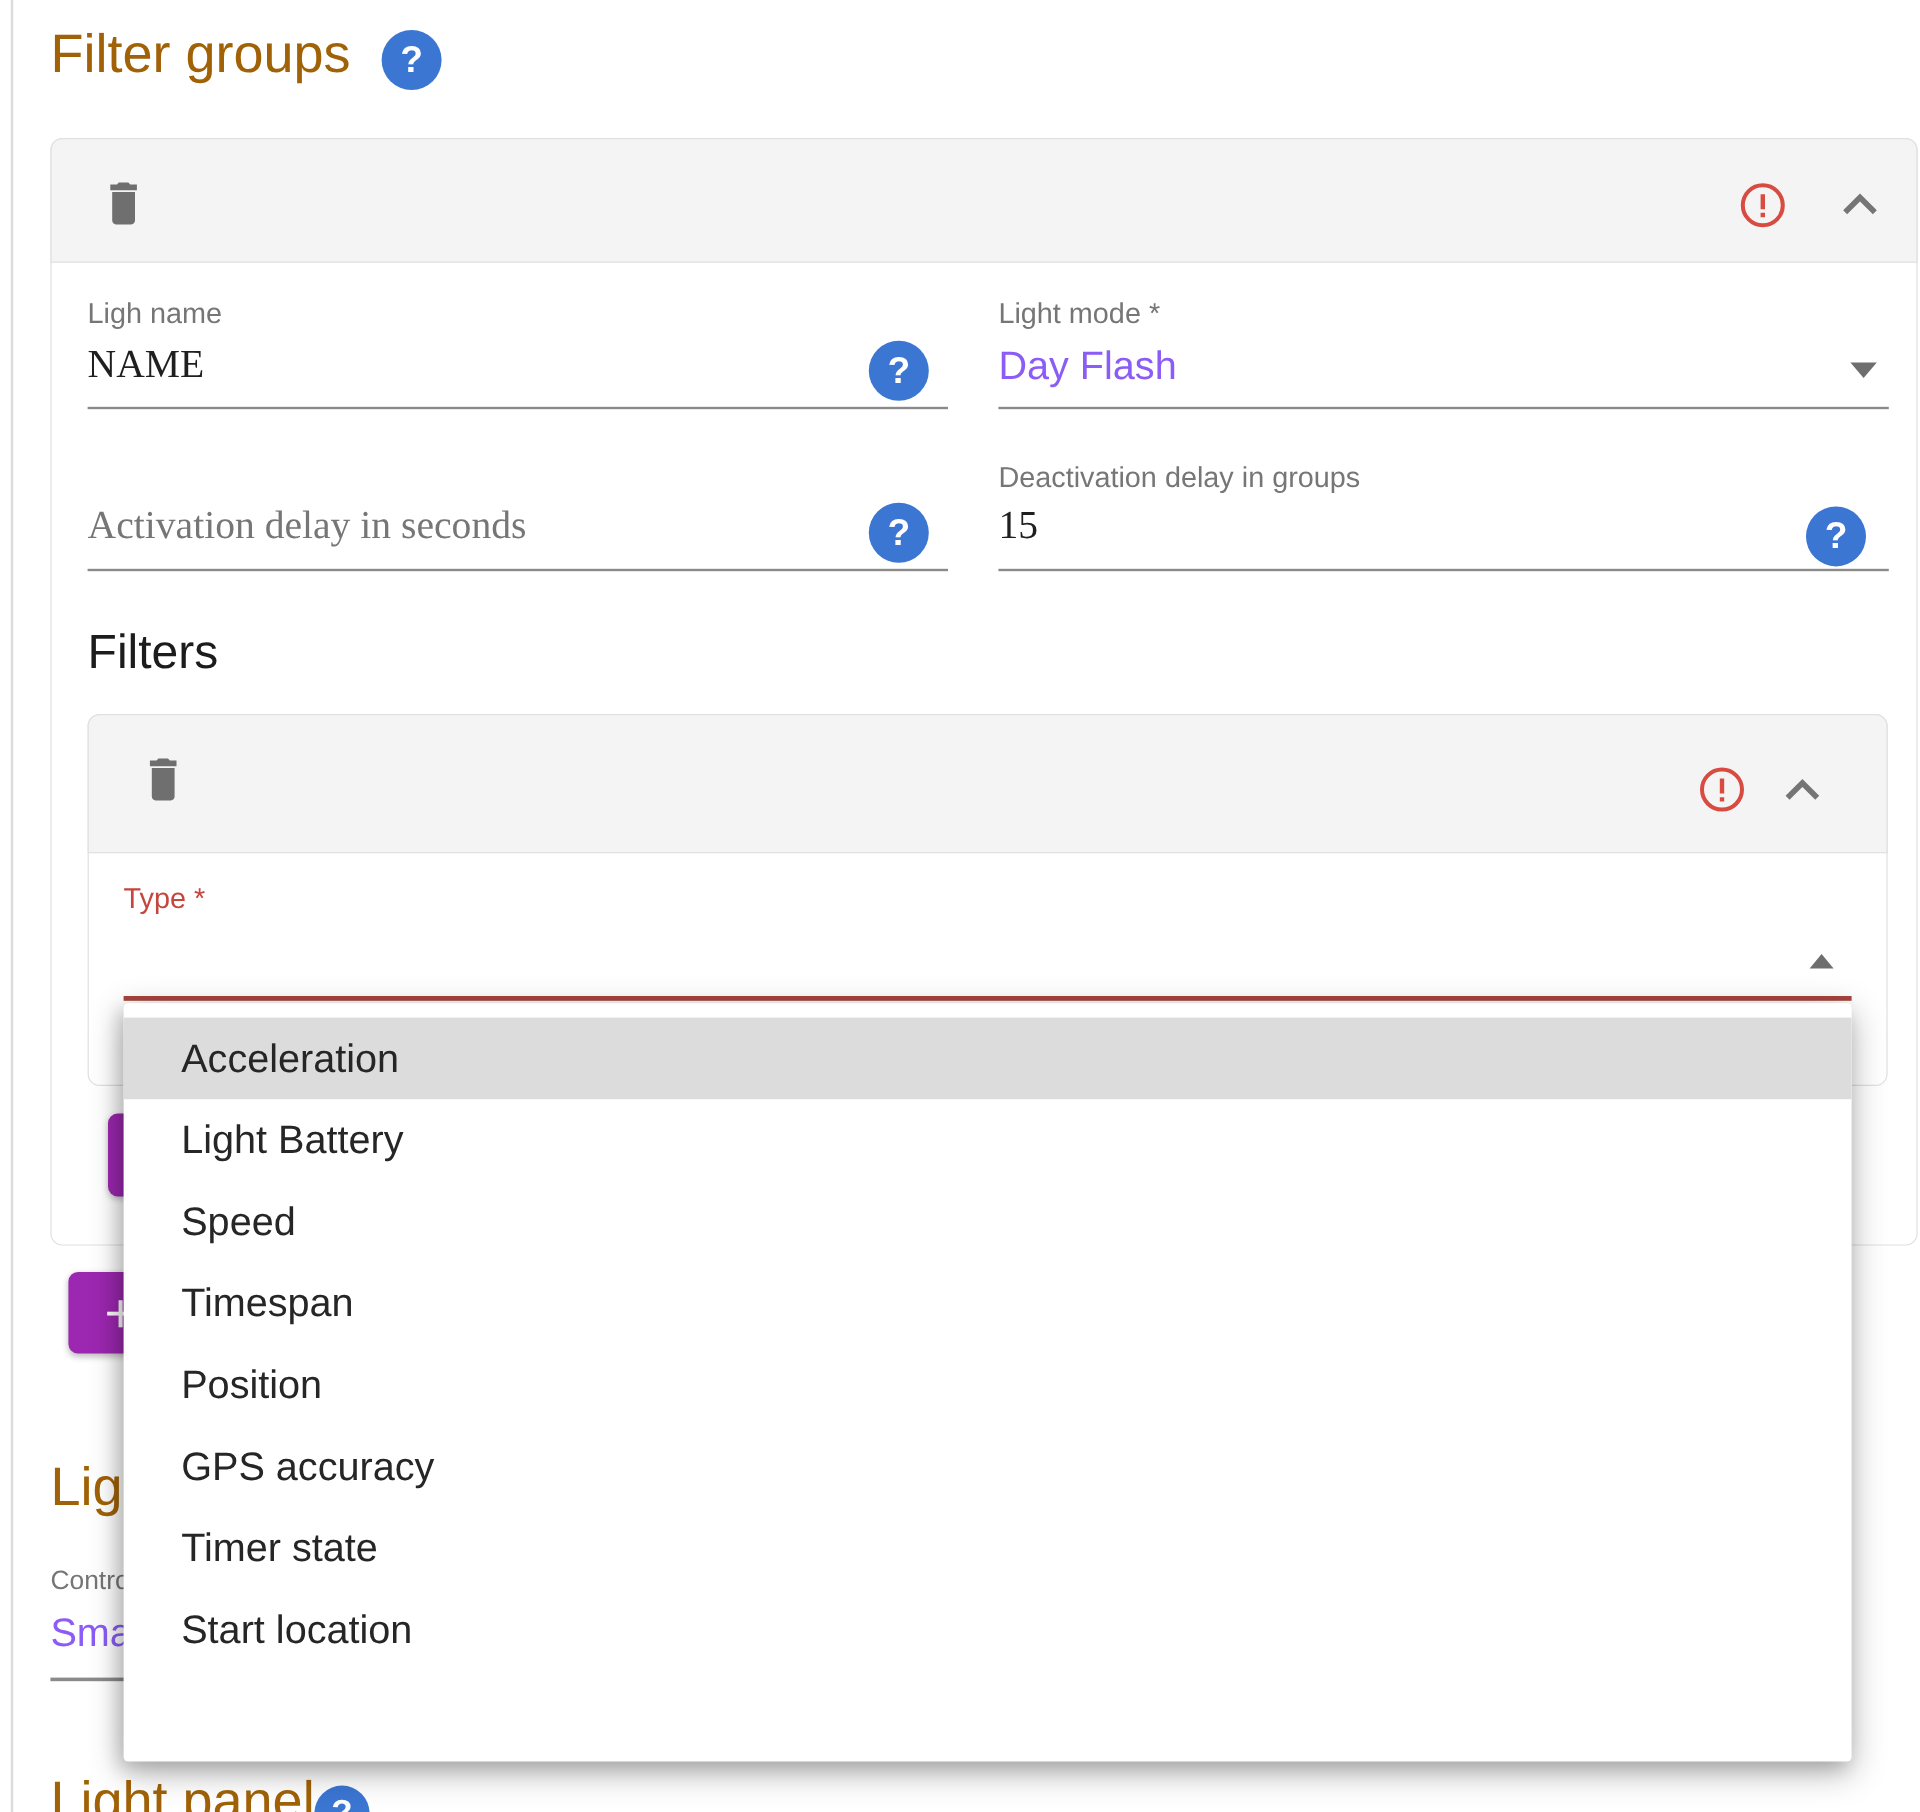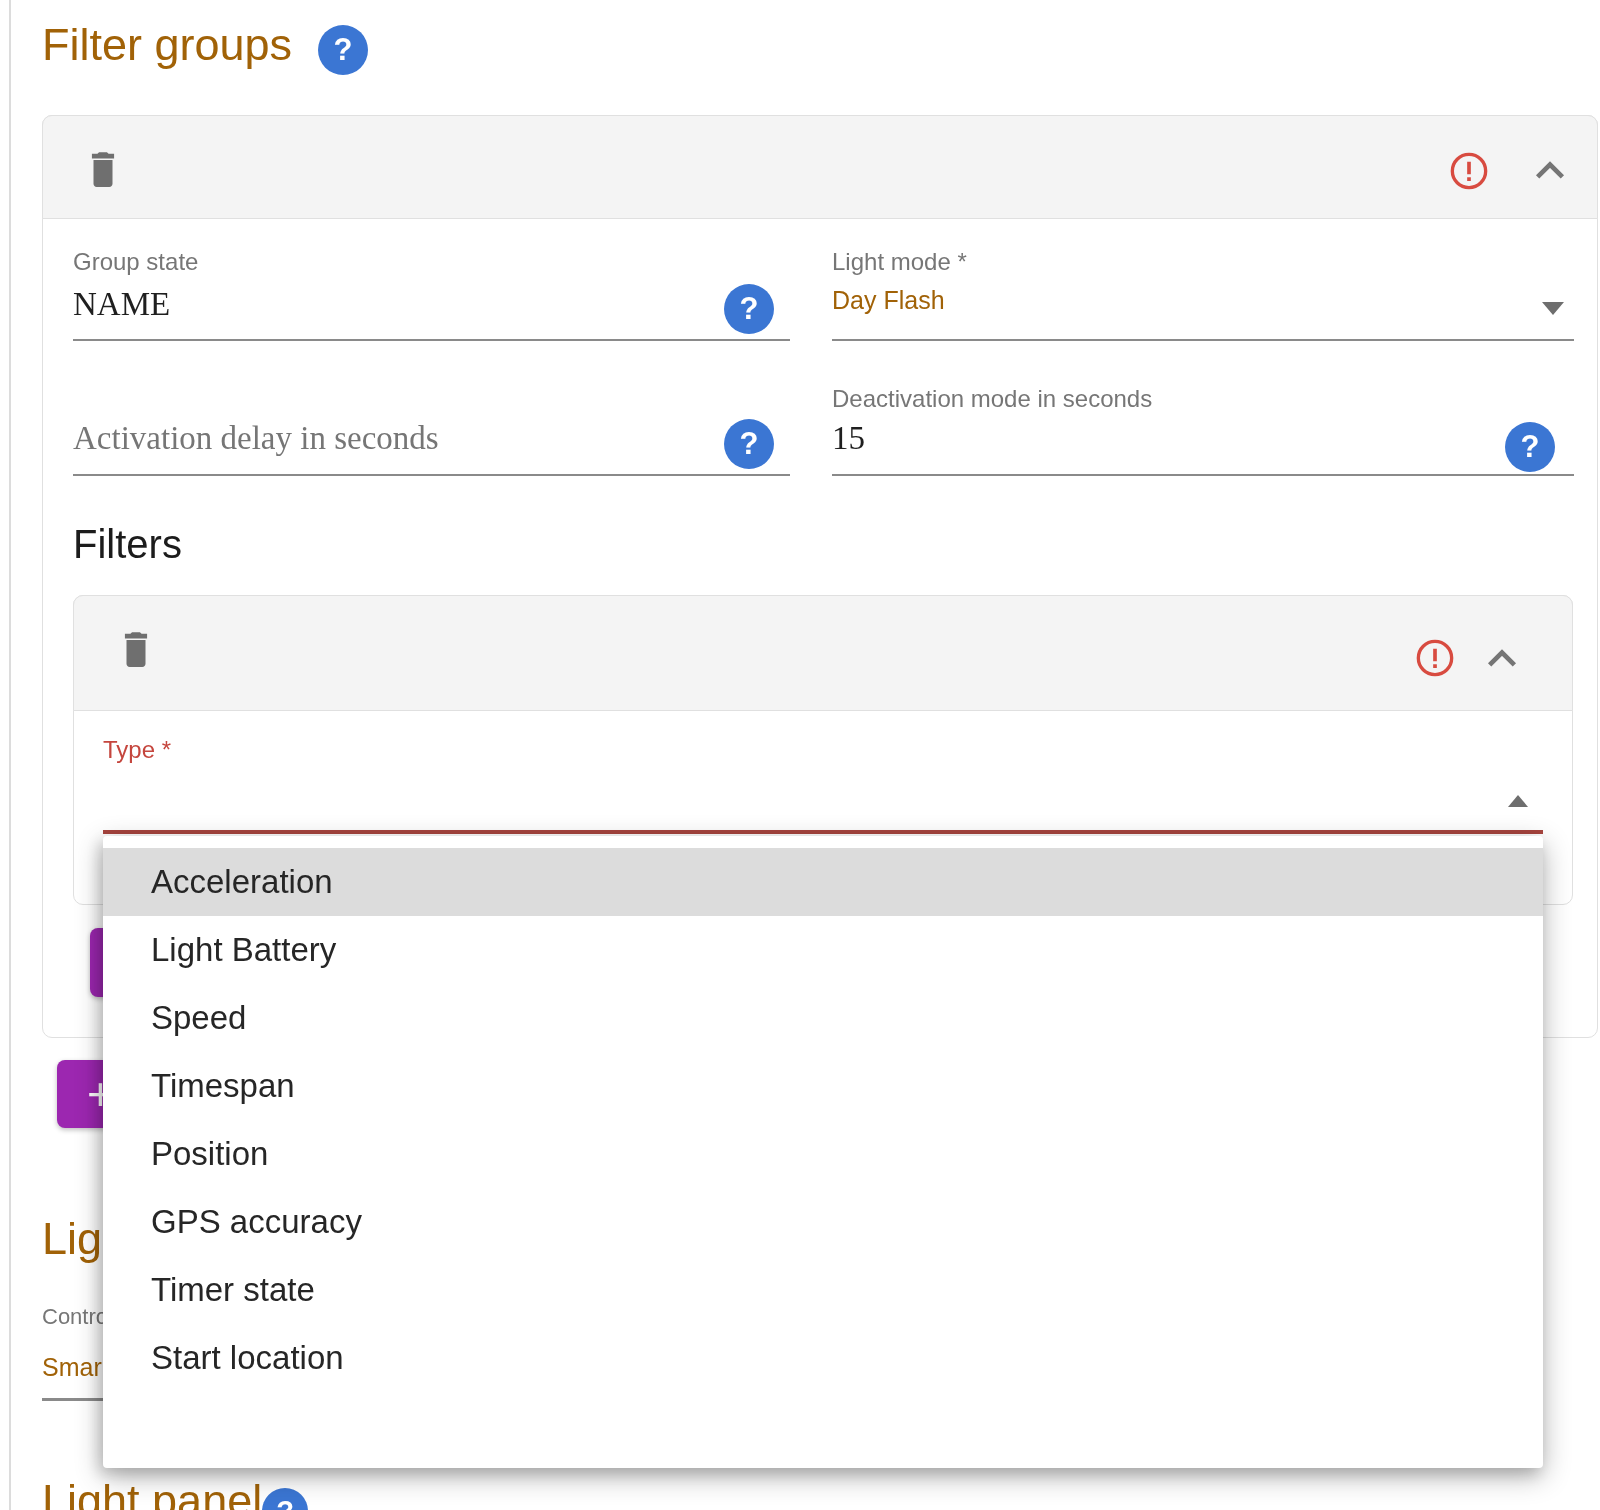--- a/index.html
+++ b/index.html
@@ -31,21 +31,21 @@
   .icon-btn{display:flex;align-items:center;justify-content:center;cursor:pointer;background:none;border:none;padding:0;}
 
   .field-label{font-size:24px;color:#767676;white-space:nowrap;}
   .field-label.err{color:#c5463e;}
   .small-label{font-size:22px;color:#767676;white-space:nowrap;}
   .field-input{
     border:none;outline:none;background:transparent;padding:0;margin:0;
     font-family:Liberation Serif, serif;font-size:33px;color:#1f1f1f;
   }
   .field-input::placeholder{color:#767676;opacity:1;}
-  .field-value{font-size:25px;color:#a16207;white-space:nowrap;margin-top:11px;}
+  .field-value{font-size:33px;color:#8b5cf6;white-space:nowrap;}
   .underline{height:2px;background:#8a8a8a;}
   .underline.red{height:4px;background:#a8453f;}
 
   .tri-down{width:0;height:0;border-left:11px solid transparent;border-right:11px solid transparent;border-top:13px solid #6e6e6e;}
   .tri-up{width:0;height:0;border-left:10px solid transparent;border-right:10px solid transparent;border-bottom:12px solid #6e6e6e;}
 
   .btn-purple{
     background:var(--accent-purple,#9c27b0);border:none;border-radius:8px;cursor:pointer;
     color:#fff;box-shadow:0 2px 5px rgba(0,0,0,.25);
     display:flex;align-items:center;
@@ -86,37 +86,37 @@
   <svg class="abs" style="left:1449px;top:151px;" width="40" height="40" viewBox="0 0 24 24">
     <circle cx="12" cy="12" r="10" fill="none" stroke="var(--error-red,#d84b40)" stroke-width="2"></circle>
     <path fill="var(--error-red,#d84b40)" d="M10.9 6.5h2.2V14h-2.2zM10.9 15.8h2.2V18h-2.2z"></path>
   </svg>
   <button class="abs icon-btn" style="left:1526px;top:146px;width:48px;height:48px;">
     <svg width="34" height="22" viewBox="0 0 24 16">
         <polyline points="3,13 12,4 21,13" fill="none" stroke="#757575" stroke-width="3.4"></polyline>
       </svg>
   </button>
 
-  <div class="abs field-label" style="left:73px;top:248px;">Group state</div>
+  <div class="abs field-label" style="left:73px;top:248px;">Ligh name</div>
   <input class="abs field-input" style="left: 73px; top: 286px; width: 600px;" value="NAME">
   <div class="abs help d50" style="left:724px;top:284px;">?</div>
   <div class="abs underline" style="left:73px;top:339px;width:717px;"></div>
 
   <div class="abs field-label" style="left:832px;top:248px;">Light mode *</div>
   <div class="abs select-box" style="left:832px;top:286px;width:742px;height:52px;">
     <span class="field-value">Day Flash</span>
     <div class="abs tri-down" style="left:710px;top:16px;"></div>
   </div>
   <div class="abs underline" style="left:832px;top:339px;width:742px;"></div>
 
   <input class="abs field-input" style="left: 73px; top: 420px; width: 600px;" placeholder="Activation delay in seconds">
   <div class="abs help d50" style="left:724px;top:419px;">?</div>
   <div class="abs underline" style="left:73px;top:474px;width:717px;"></div>
 
-  <div class="abs field-label" style="left:832px;top:385px;">Deactivation mode in seconds</div>
+  <div class="abs field-label" style="left:832px;top:385px;">Deactivation delay in groups</div>
   <input class="abs field-input" style="left: 832px; top: 420px; width: 600px;" value="15">
   <div class="abs help d50" style="left:1505px;top:422px;">?</div>
   <div class="abs underline" style="left:832px;top:474px;width:742px;"></div>
 
   <h2 class="abs h2" style="left:73px;top:522px;">Filters</h2>
 
   <div class="abs card" style="left:73px;top:595px;width:1500px;height:310px;"></div>
   <div class="abs card-header" style="left:73px;top:595px;width:1500px;height:116px;"></div>
 
   <button class="abs icon-btn" style="left:113px;top:625px;width:46px;height:46px;">

